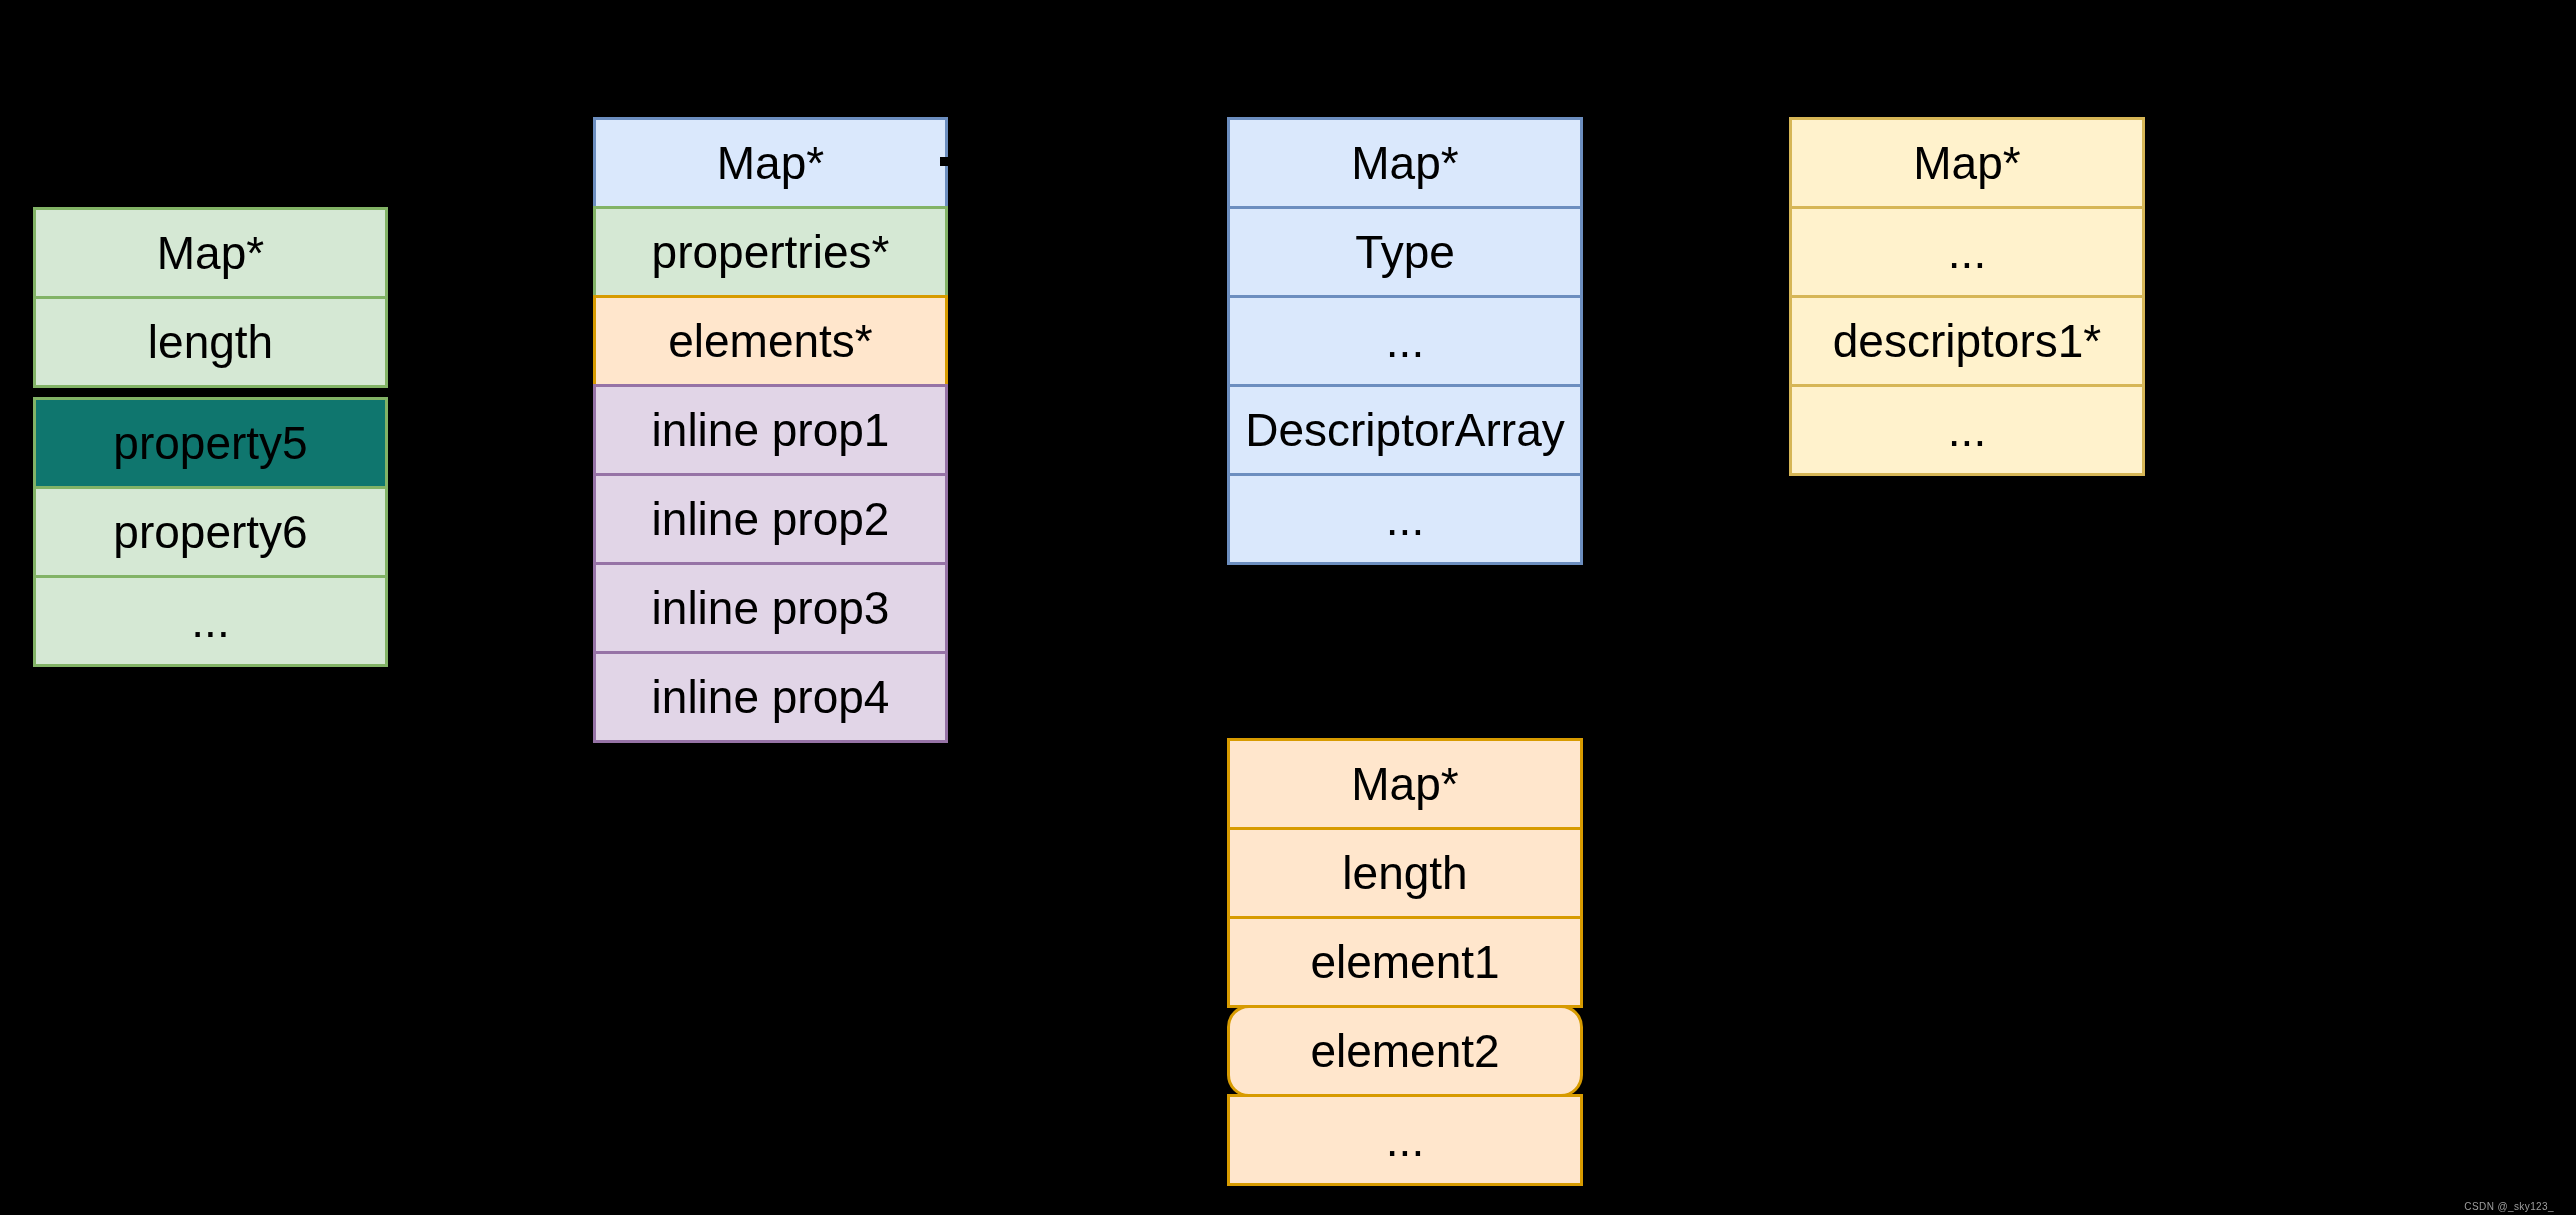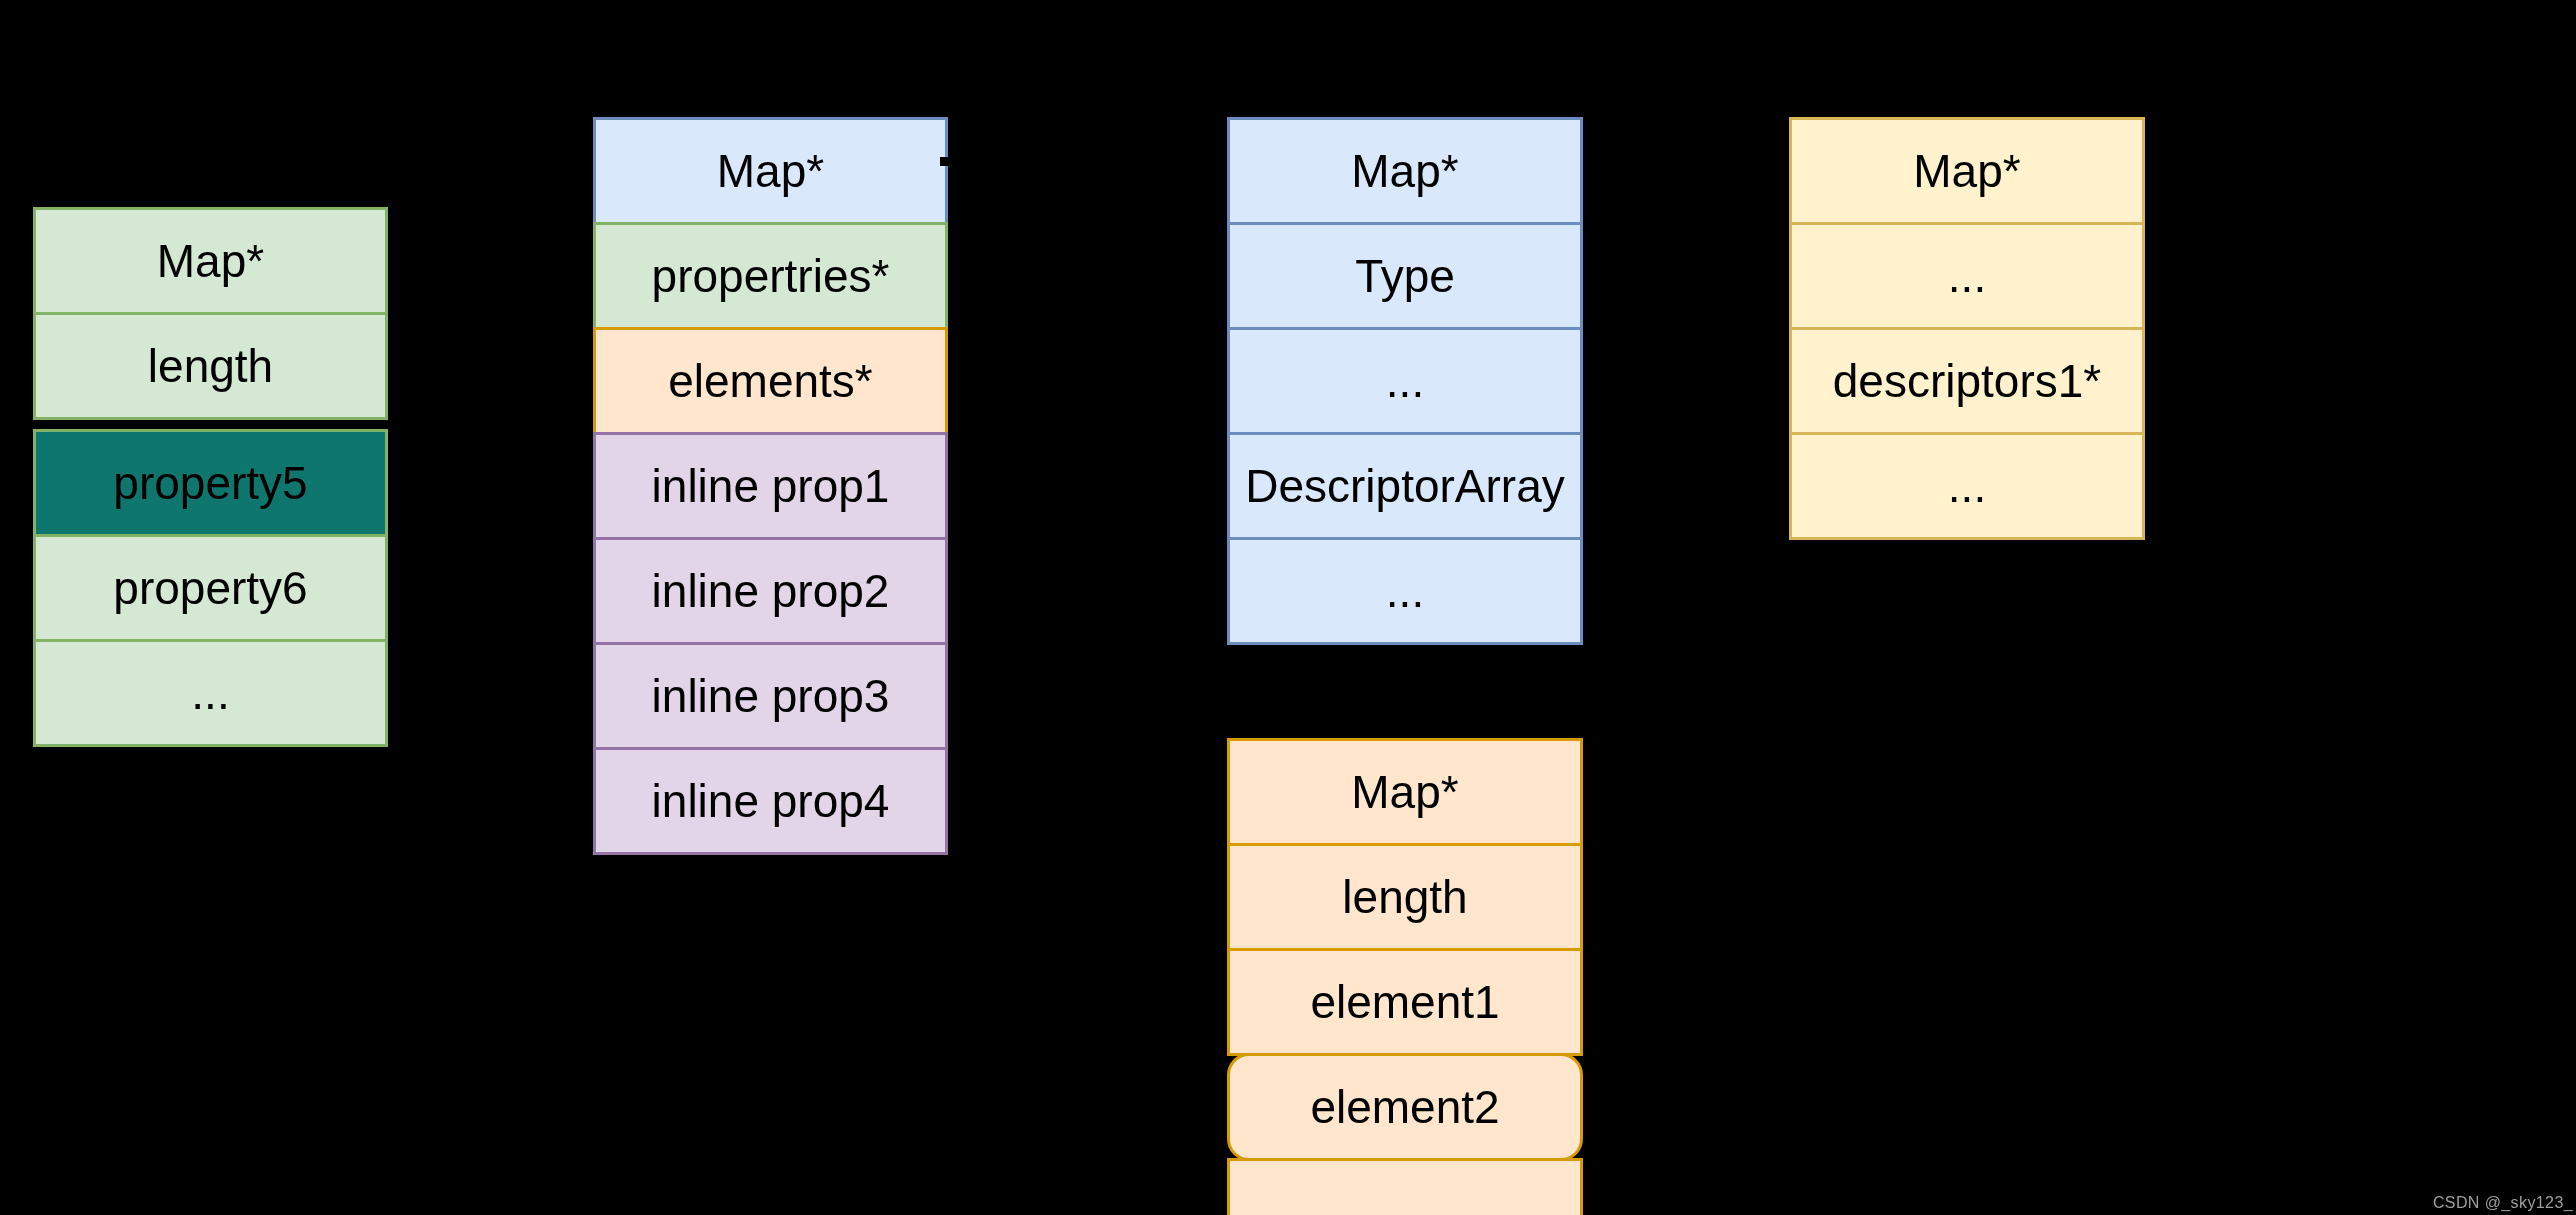--- a/index.html
+++ b/index.html
@@ -14,21 +14,21 @@
     overflow: hidden;
     font-family: "Liberation Sans", sans-serif;
   }
   .memory-box {
     position: absolute;
     display: flex;
     flex-direction: column;
   }
   .cell {
     box-sizing: border-box;
-    height: 108px;
+    height: 92px;
     border: 3px solid #000;
     margin-top: -3px;
     display: flex;
     align-items: center;
     justify-content: center;
   }
   .cell:first-child {
     margin-top: 0;
   }
   .cell span {
@@ -46,23 +46,23 @@
   .arrow-stub {
     position: absolute;
     left: 940px;
     top: 157px;
     width: 16.3px;
     height: 9px;
     background: #000000;
   }
   .watermark {
     position: absolute;
-    right: 3px;
+    right: 22px;
     bottom: 4.4px;
-    font-size: 16px;
+    font-size: 10px;
     letter-spacing: 0.4px;
   }
 </style>
 </head>
 <body style="background: rgb(0, 0, 0);">
 
 <div id="box-properties" class="memory-box">
     <div class="cell" style="background: rgb(213, 232, 212); border-color: rgb(130, 179, 102);">
       <span>Map*</span>
     </div>

